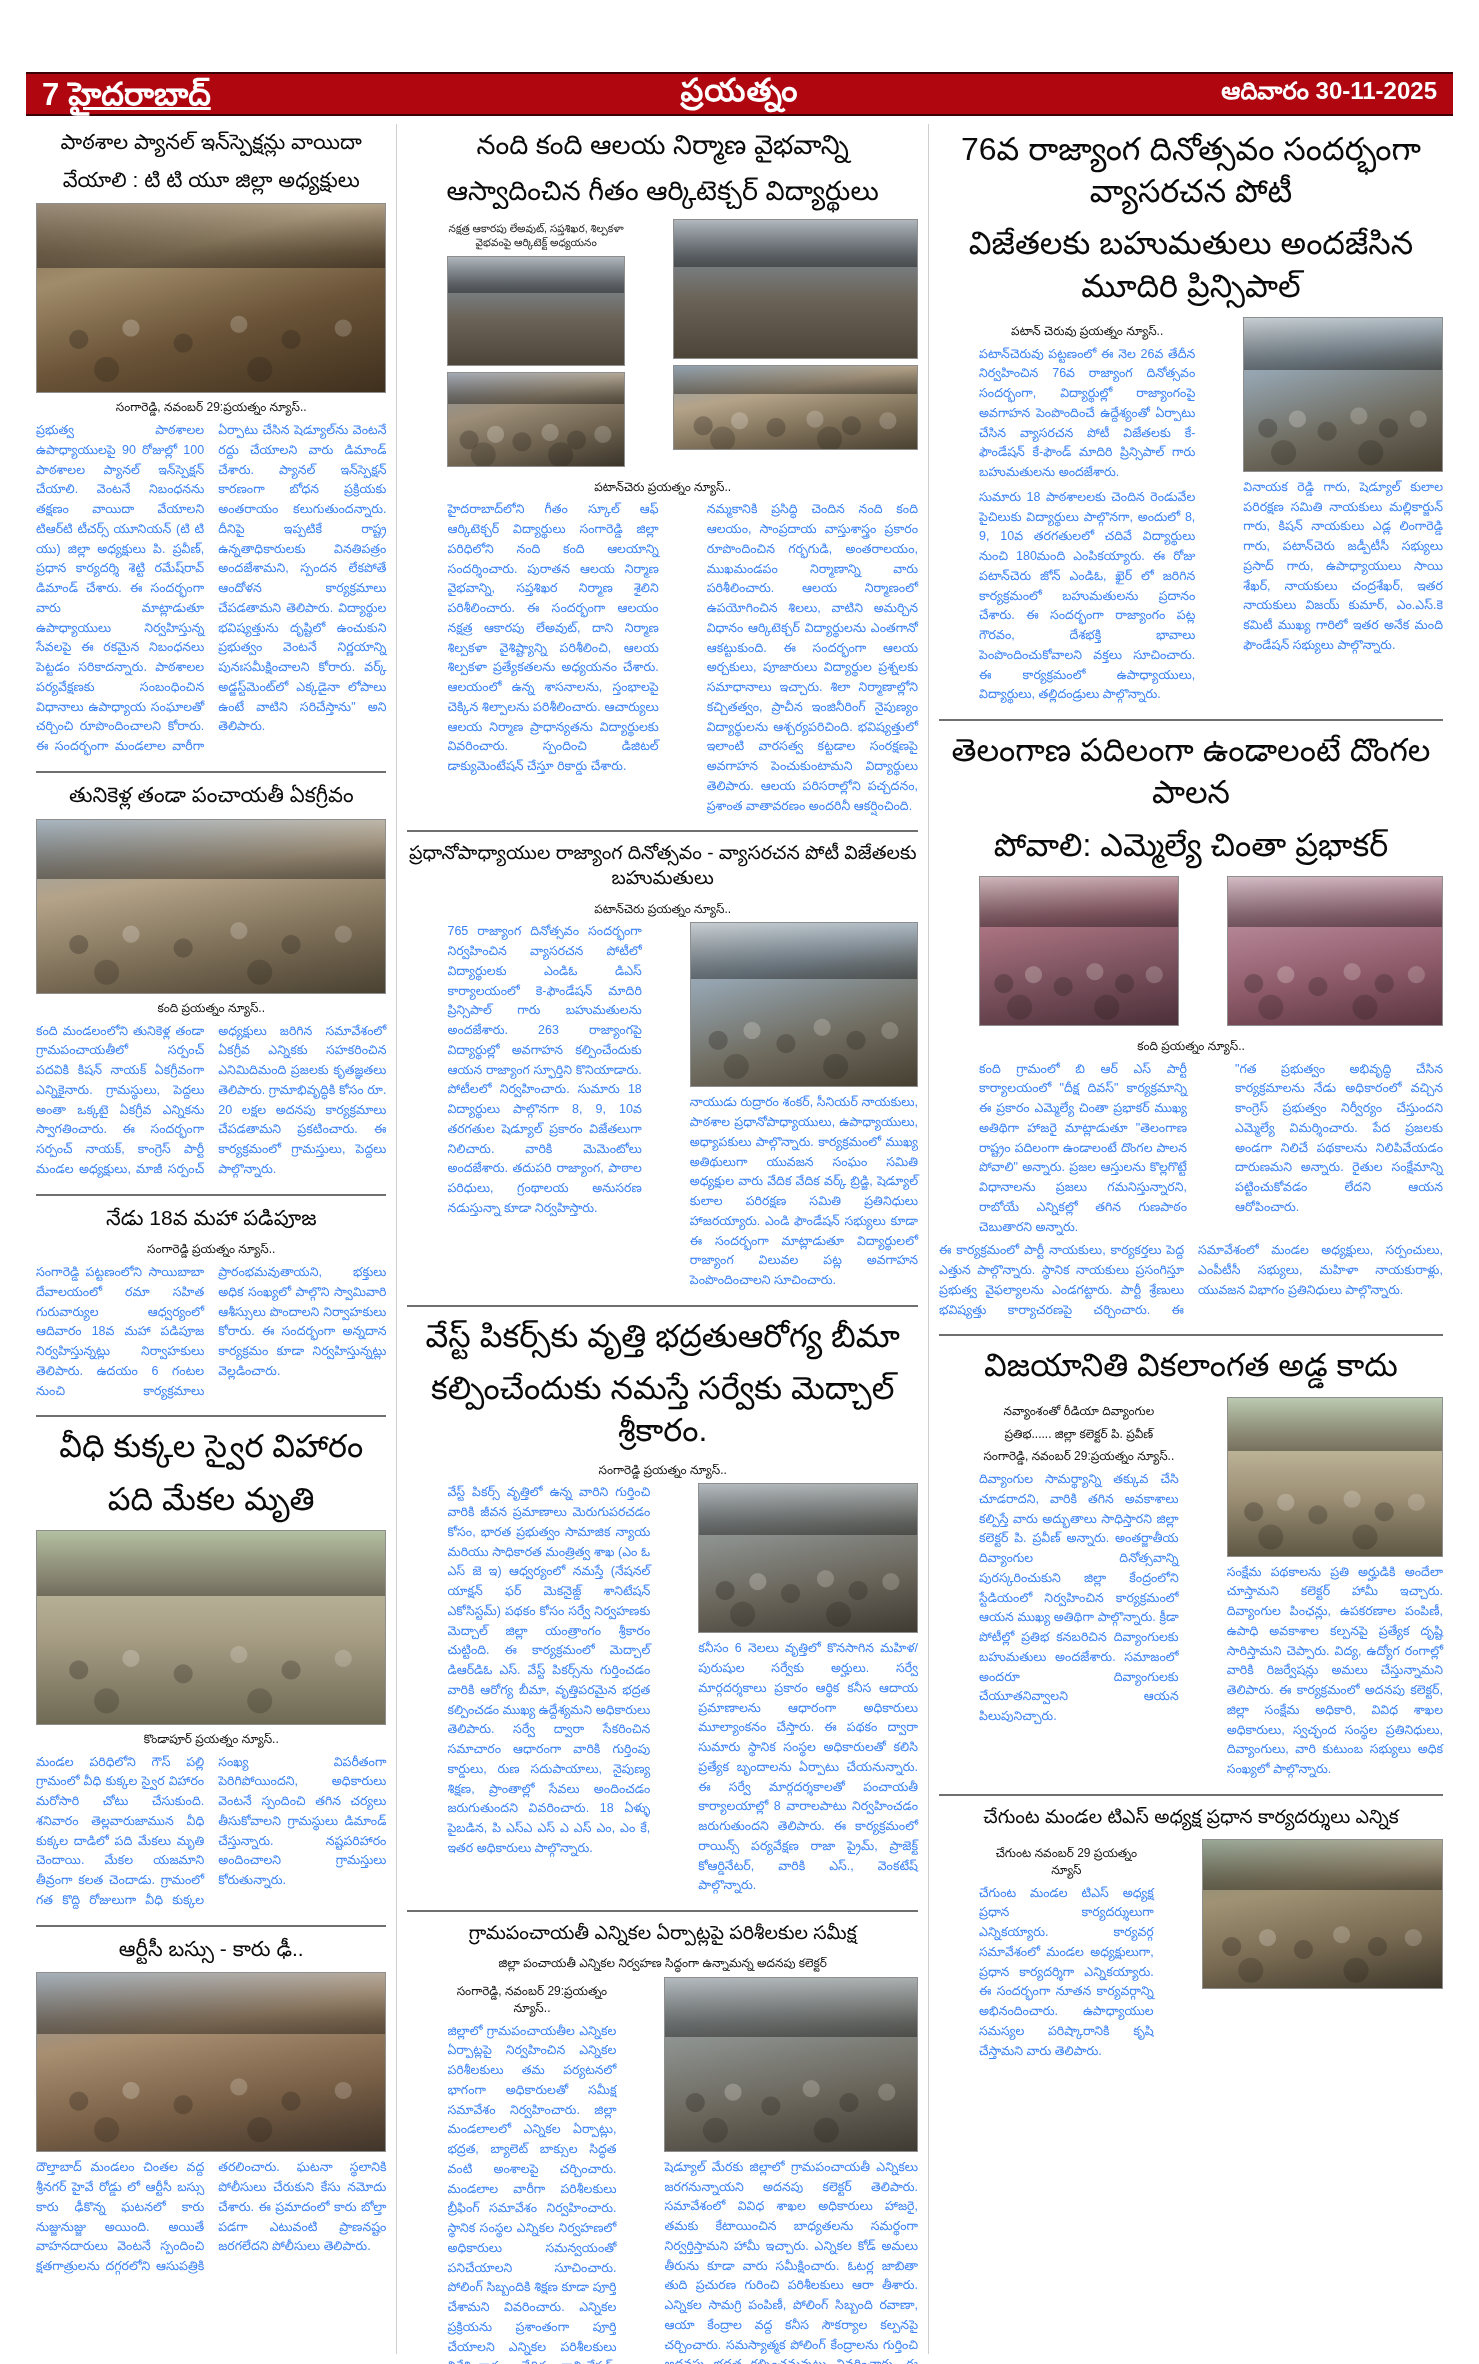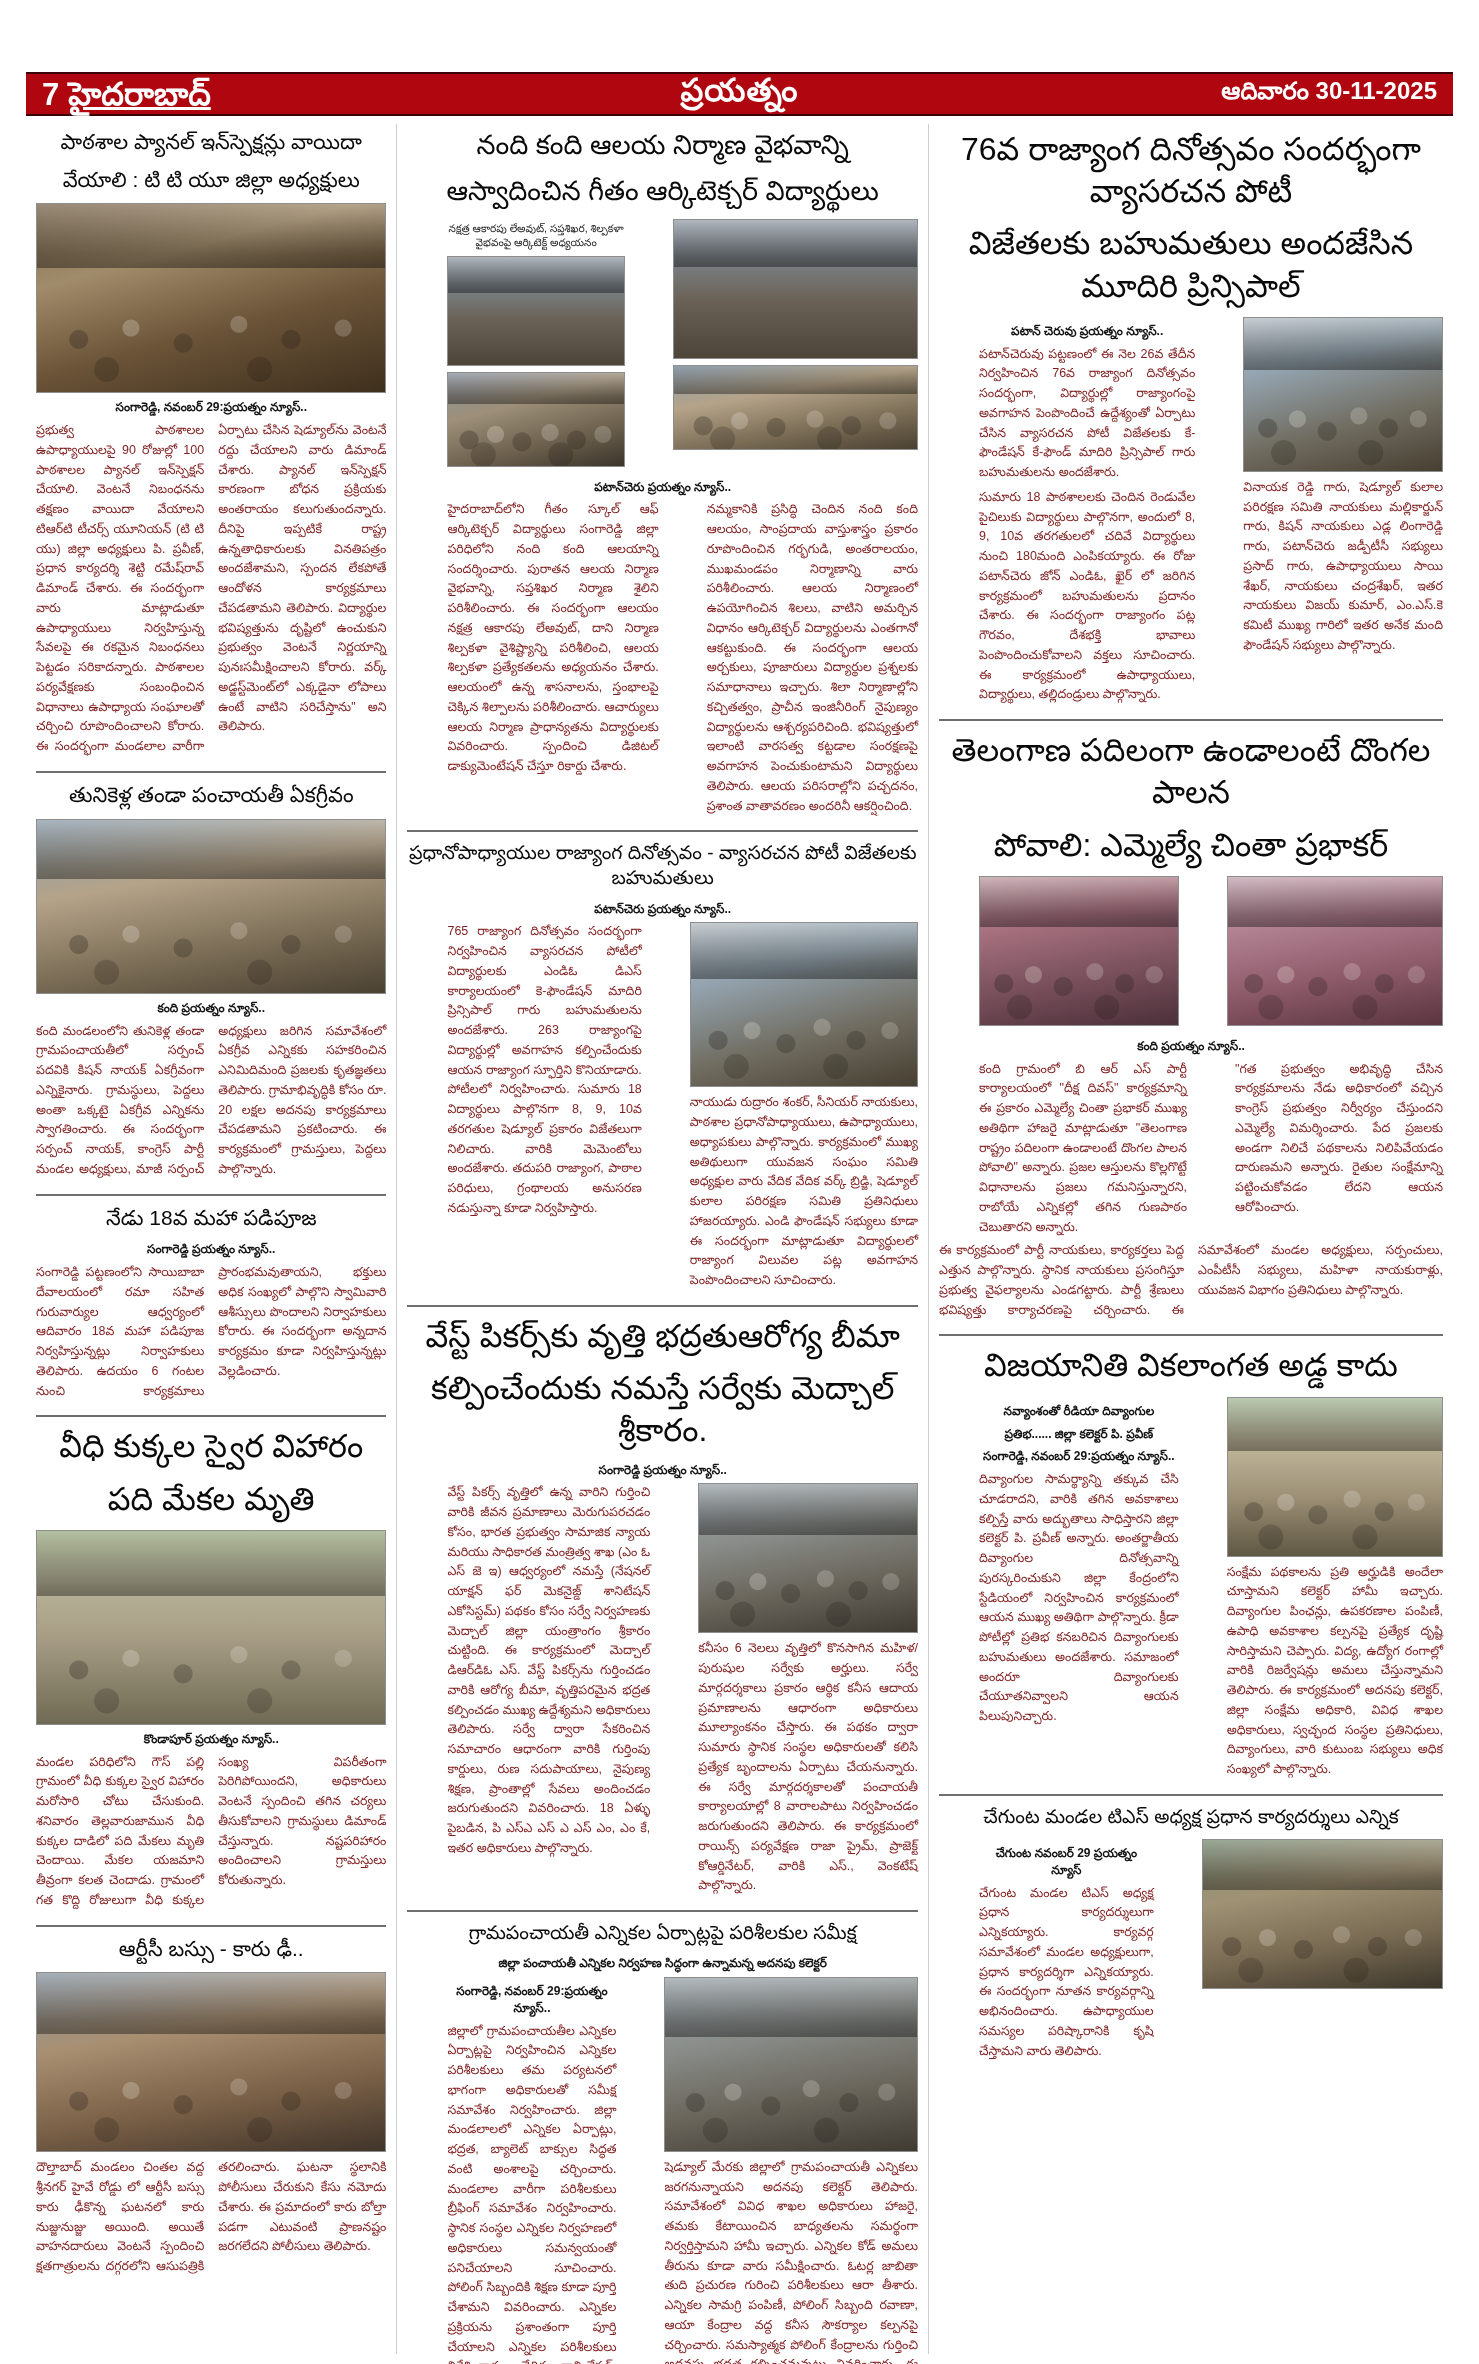--- a/index.html
+++ b/index.html
@@ -97,32 +97,32 @@
     line-height: 1.32;
     margin: 4px 0 10px 0;
   }
   .headline.h-lg { font-size: 27px; }
   .headline.h-md { font-size: 32px; }
   .headline.h-sm { font-size: 21px; }
   .headline.h-xs { font-size: 19px; }
 
   .byline {
     font-size: 12px;
-    font-weight: 700;
+    font-weight: 400;
     text-align: center;
     color: #141414;
     margin: 6px 0 5px 0;
     line-height: 1.4;
   }
 
   .body-text {
     font-size: 12.5px;
     line-height: 1.58;
     text-align: justify;
-    color: #7f1d1d;
+    color: #3b82f6;
     hyphens: auto;
   }
 
   .two-col-text {
     column-count: 2;
     column-gap: 14px;
     column-rule: none;
   }
 
   

